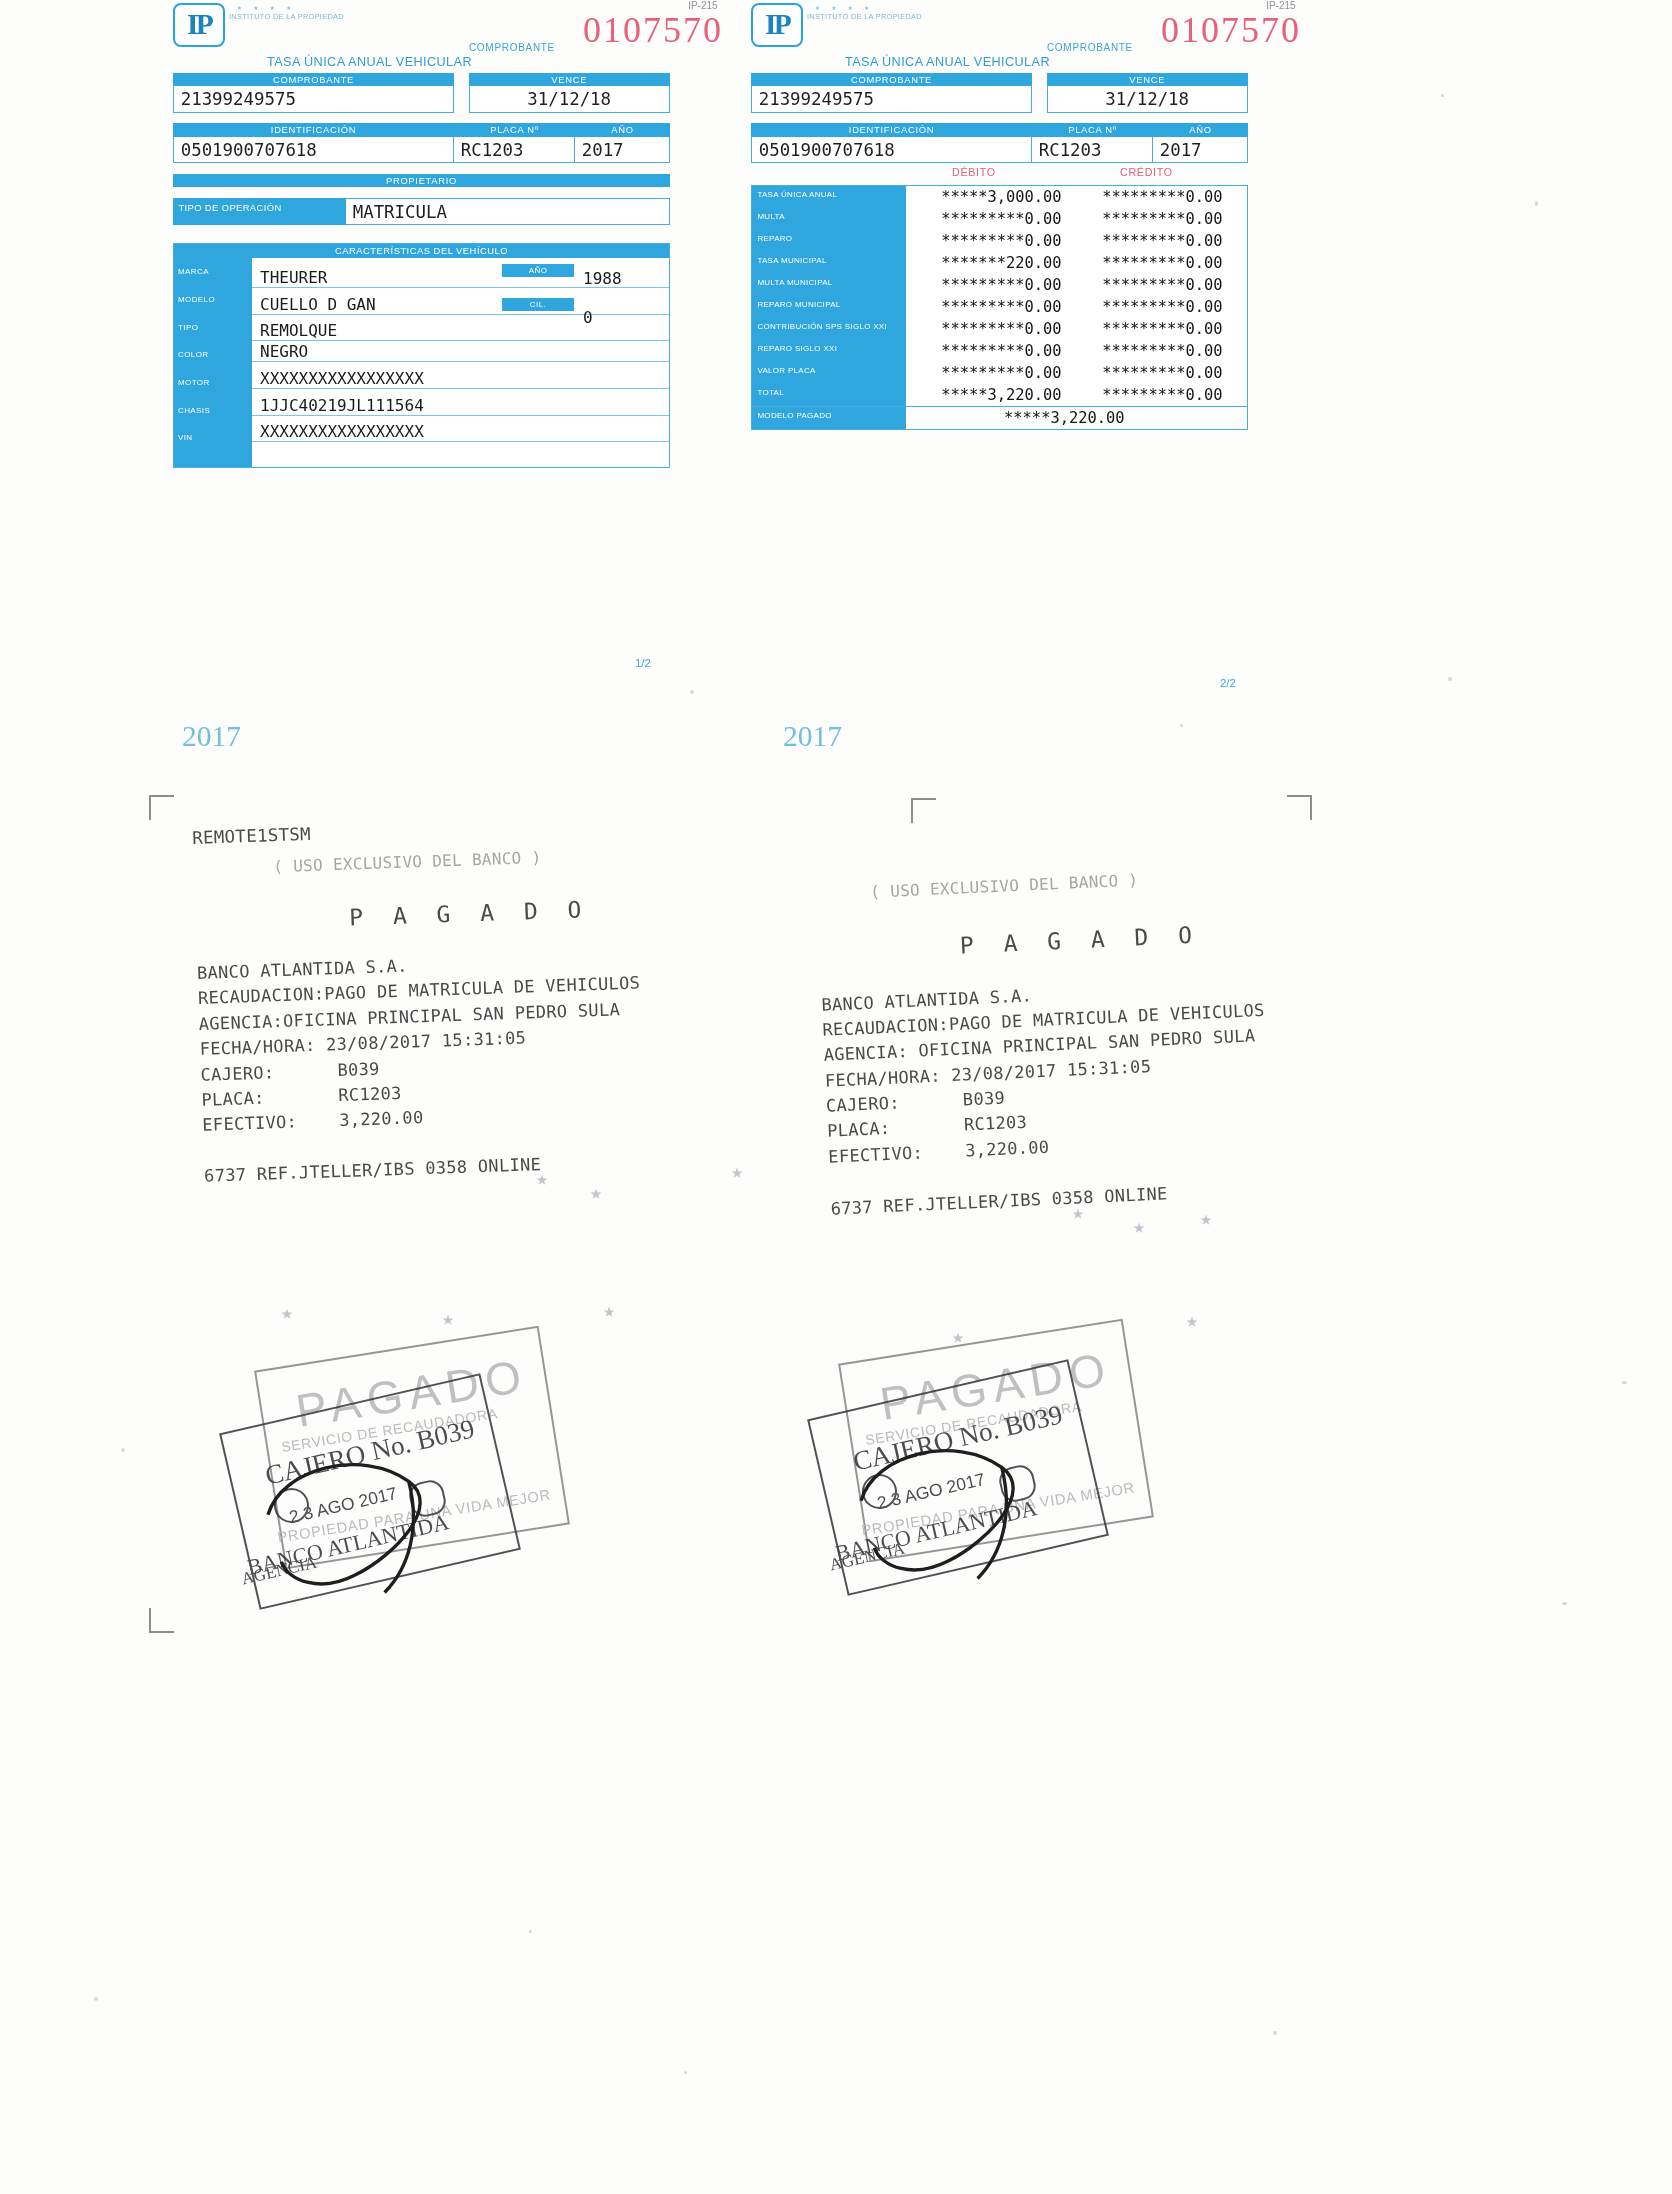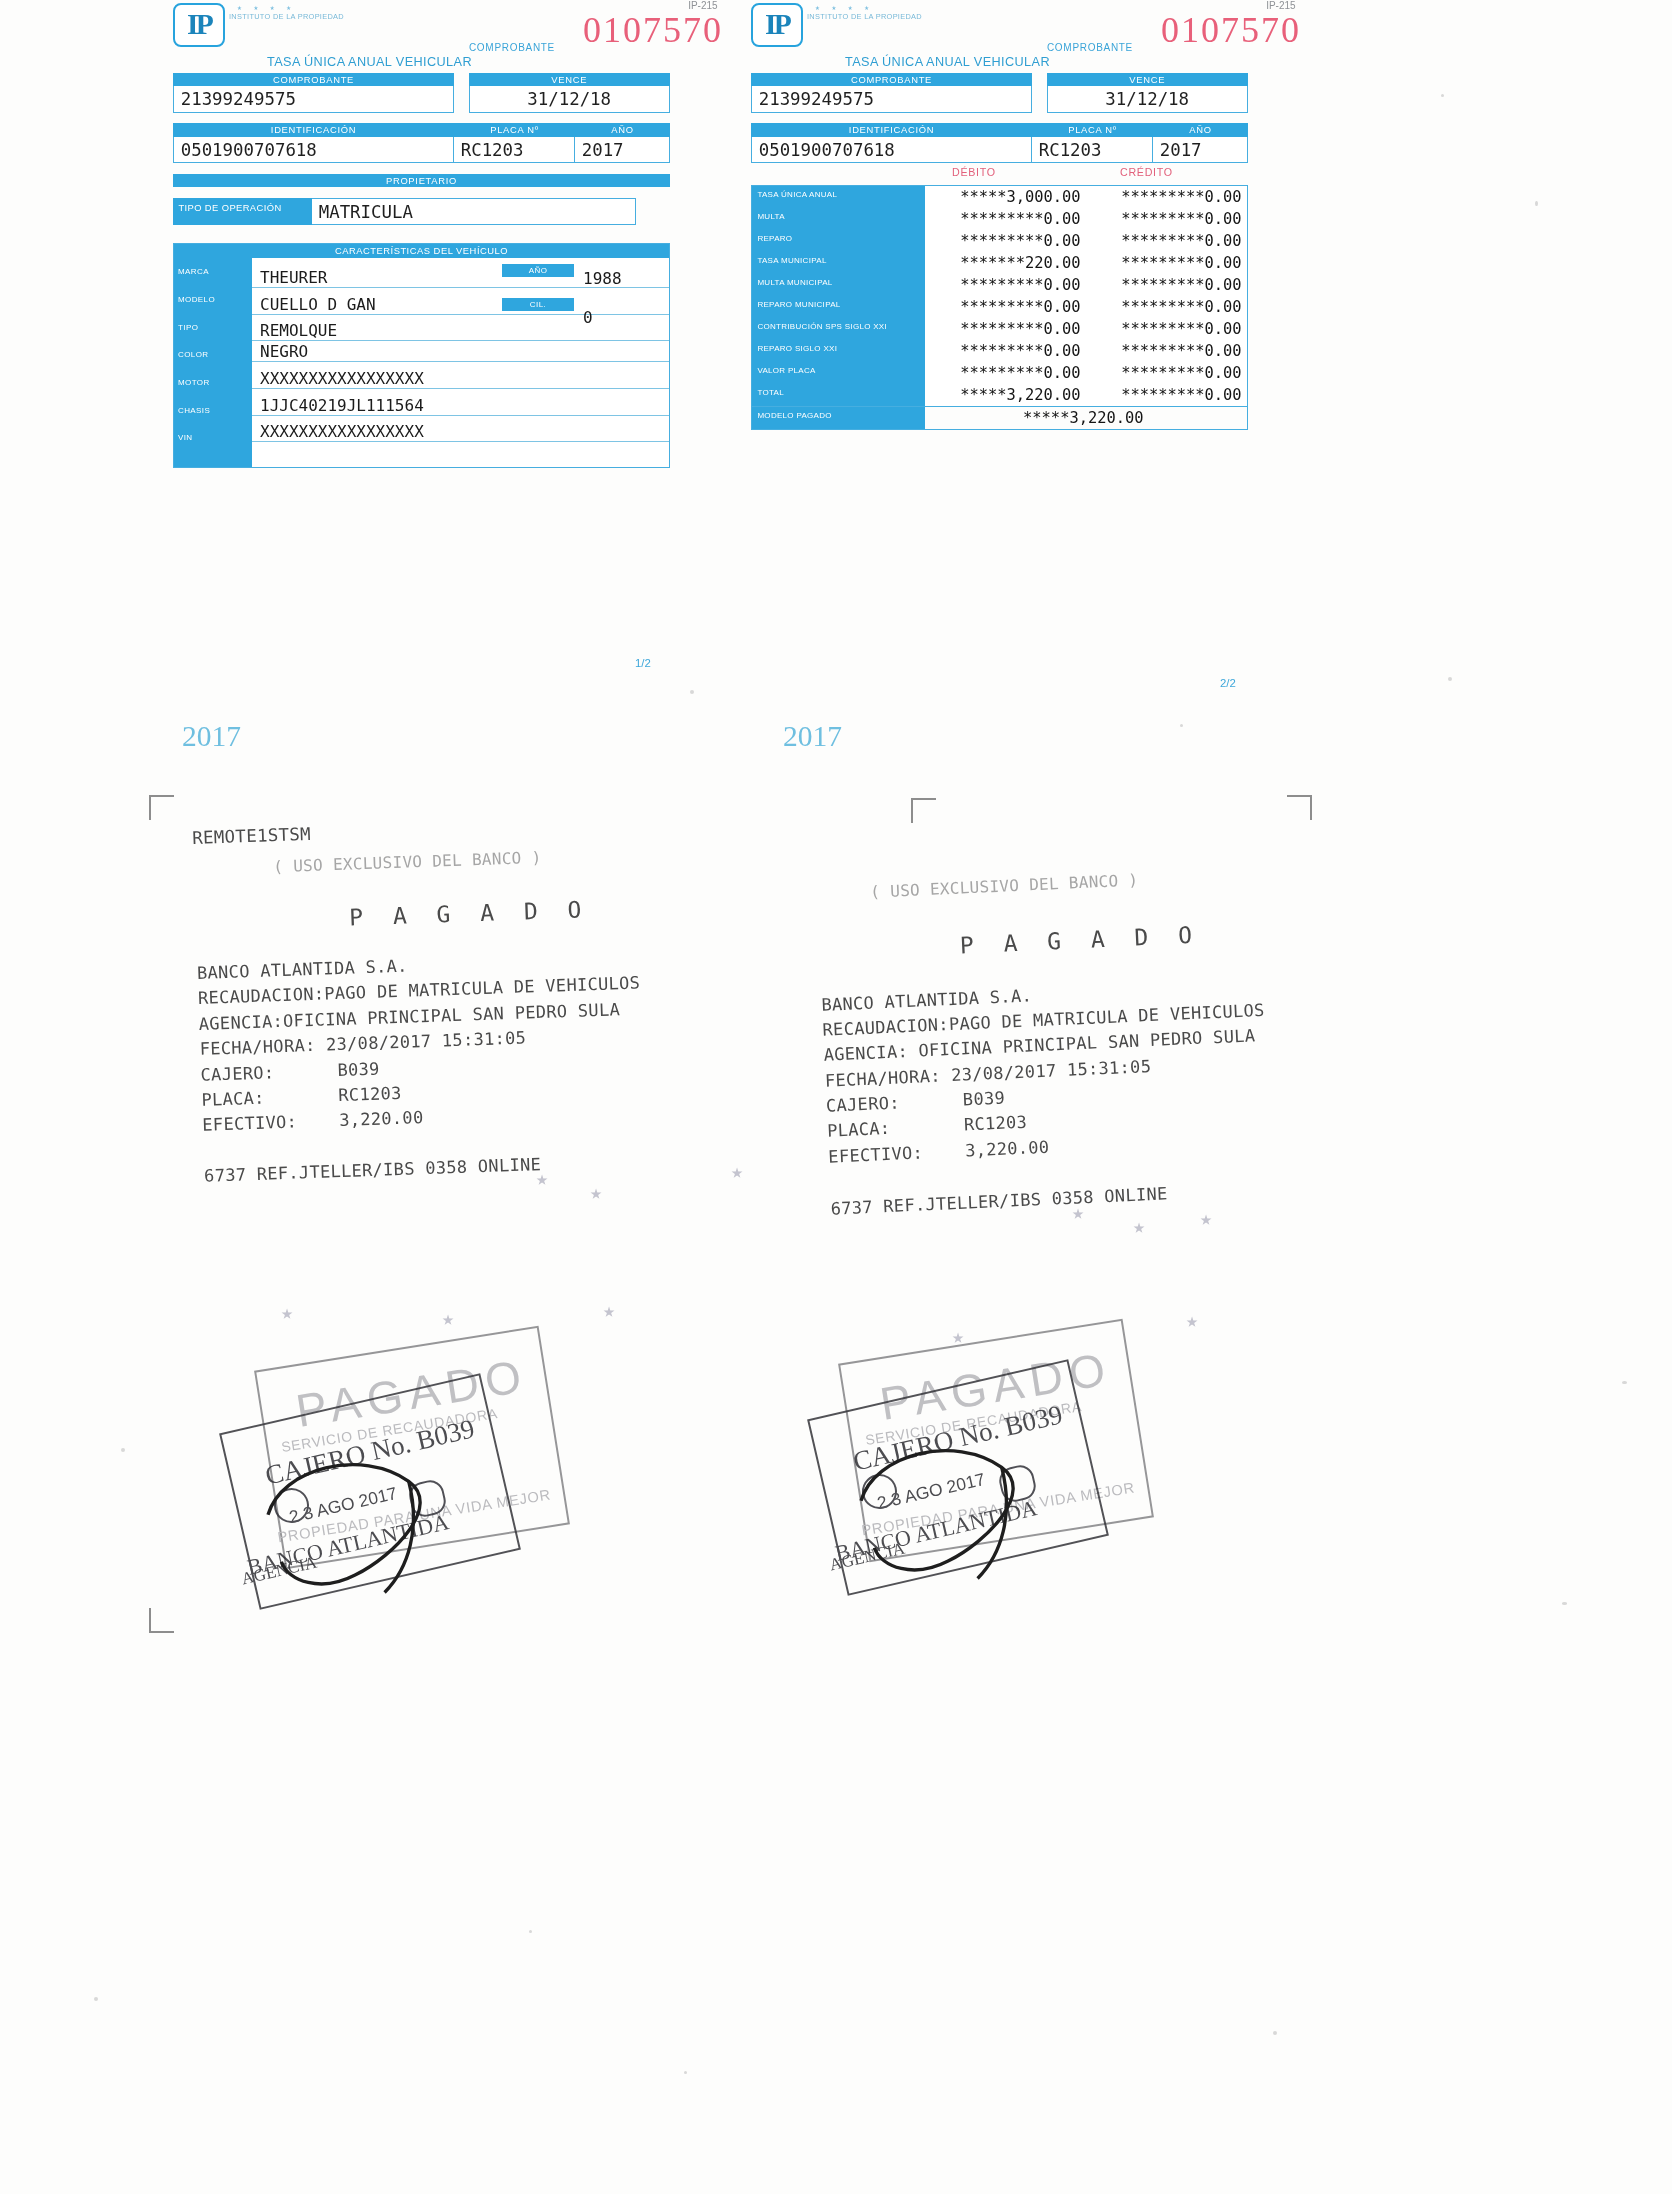--- a/index.html
+++ b/index.html
@@ -147,21 +147,21 @@
     padding-left: 8px;
   }
 
   
   .det-row { display: flex; align-items: stretch; }
   .det-lab {
     background: #2fa6de;
     color: #fff;
     font-size: 8px;
     letter-spacing: 0.3px;
-    width: 173px;
+    width: 154px;
     padding: 4px 4px 4px 5.4px;
     font-family: "Liberation Sans", sans-serif;
     box-sizing: border-box;
   }
   .det-deb, .det-cre {
     font-size: 15.4px;
     color: #141414;
     text-align: right;
     padding: 2px 5.4px 2px 0;
     box-sizing: border-box;
@@ -351,21 +351,21 @@
     </div>
     <div class="row">
       <div class="cell" style="width:281px; box-sizing:border-box;">0501900707618</div>
       <div class="cell" style="width:121px; box-sizing:border-box; border-left:none;">RC1203</div>
       <div class="cell" style="width:95px; box-sizing:border-box; border-left:none;">2017</div>
     </div>
 
     <div class="bar" style="width:497px; margin-top:10.7px;">PROPIETARIO</div>
 
     <div class="row" style="margin-top:10.7px;">
-      <div class="ch-label" style="width:139px; box-sizing:border-box; font-size:9.4px; line-height:20px; padding:0 5.4px;">TIPO DE OPERACIÓN</div>
+      <div class="ch-label" style="width:173px; box-sizing:border-box; font-size:9.4px; line-height:20px; padding:0 5.4px;">TIPO DE OPERACIÓN</div>
       <div class="cell" style="width:324px; box-sizing:border-box; border-left:none; border-top:1.3px solid #46aee0;">MATRICULA</div>
     </div>
 
     <div style="margin-top:17.4px; width:497px; border:1.3px solid #46aee0; box-sizing:border-box;">
       <div class="ch-head">CARACTERÍSTICAS DEL VEHÍCULO</div>
 
       <div style="position:relative; height:209px; background:#fff;">
 
         <div style="position:absolute; left:0; top:0; width:78px; background:#2fa6de; height:209px;">
           <div class="ch-label" style="margin-top:6.7px;">MARCA</div>

